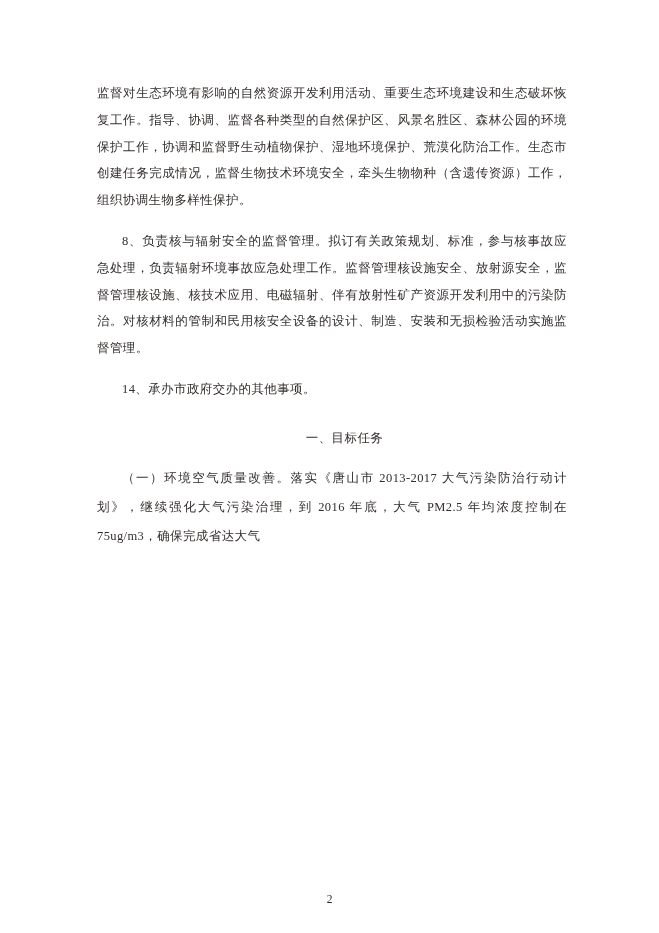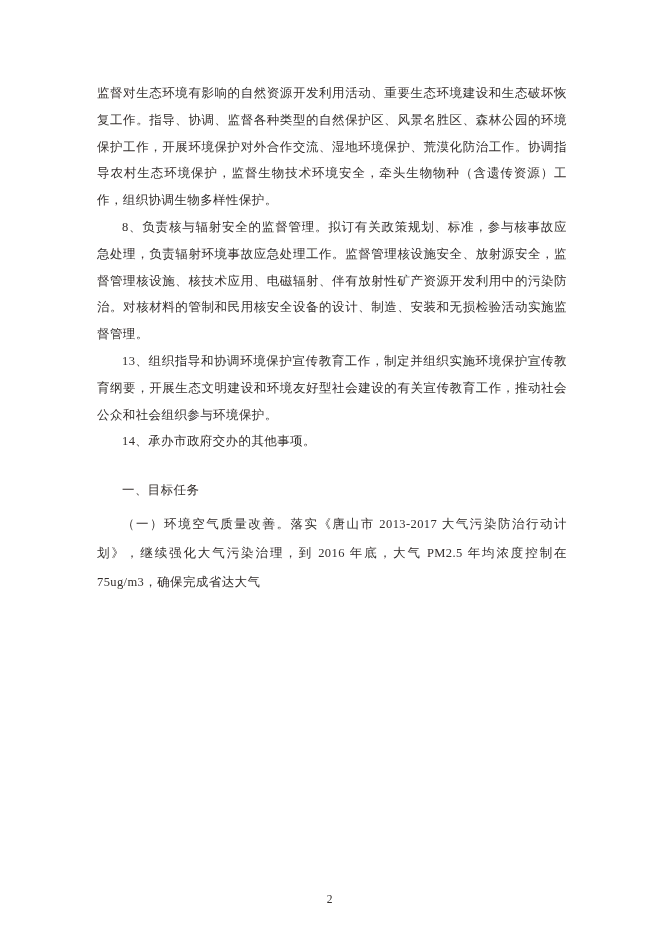--- a/index.html
+++ b/index.html
@@ -23,35 +23,37 @@
   }
   p.body-para {
     margin: 0;
     font-size: 12.5px;
     line-height: 26.8px;
     text-align: justify;
     letter-spacing: 0.4px;
   }
   p.indent {
     text-indent: 2em;
+    margin-top: 14px;
   }
   h2.section-heading {
     margin: 21px 0 0 0;
     font-size: 15.5px;
     line-height: 25px;
     font-weight: bold;
     letter-spacing: 0.2px;
     color: #2b2624;
   }
   p.subsection-title {
-    margin: 22px 0 6px 0;
+    margin: 22px 0 12px 0;
     text-indent: 2em;
     font-size: 12.5px;
     line-height: 27px;
     letter-spacing: 0.4px;
+    text-align: center;
   }
   p.subsection-para {
     margin: 4px 0 0 0;
     text-indent: 2em;
     font-size: 12.5px;
     line-height: 29px;
     text-align: justify;
     letter-spacing: 0.4px;
   }
   .page-number {
@@ -62,29 +64,28 @@
     text-align: center;
     font-size: 11.5px;
     color: #332e2c;
   }
 </style>
 </head>
 <body>
 
 <div class="page-content">
 
-  <p class="body-para">监督对生态环境有影响的自然资源开发利用活动、重要生态环境建设和生态破坏恢复工作。指导、协调、监督各种类型的自然保护区、风景名胜区、森林公园的环境保护工作，开展环境保护对外合作交流、湿地环境保护、荒漠化防治工作。协调指导农村生态环境保护，监督生物技术环境安全，牵头生物物种（含遗传资源）工作，组织协调生物多样性保护。</p>
+  <p class="body-para">监督对生态环境有影响的自然资源开发利用活动、重要生态环境建设和生态破坏恢复工作。指导、协调、监督各种类型的自然保护区、风景名胜区、森林公园的环境保护工作，协调和监督野生动植物保护、湿地环境保护、荒漠化防治工作。生态市创建任务完成情况，监督生物技术环境安全，牵头生物物种（含遗传资源）工作，组织协调生物多样性保护。</p>
 
   <p class="body-para indent">8、负责核与辐射安全的监督管理。拟订有关政策规划、标准，参与核事故应急处理，负责辐射环境事故应急处理工作。监督管理核设施安全、放射源安全，监督管理核设施、核技术应用、电磁辐射、伴有放射性矿产资源开发利用中的污染防治。对核材料的管制和民用核安全设备的设计、制造、安装和无损检验活动实施监督管理。</p>
 
 
 
 
 
-  <p class="body-para indent">13、组织指导和协调环境保护宣传教育工作，制定并组织实施环境保护宣传教育纲要，开展生态文明建设和环境友好型社会建设的有关宣传教育工作，推动社会公众和社会组织参与环境保护。</p>
 
   <p class="body-para indent">14、承办市政府交办的其他事项。</p>
 
 
   <p class="subsection-title">一、目标任务</p>
 
   <p class="subsection-para">（一）环境空气质量改善。落实《唐山市 2013-2017 大气污染防治行动计划》，继续强化大气污染治理，到 2016 年底，大气 PM2.5 年均浓度控制在 75ug/m3，确保完成省达大气</p>
 
 </div>
 

